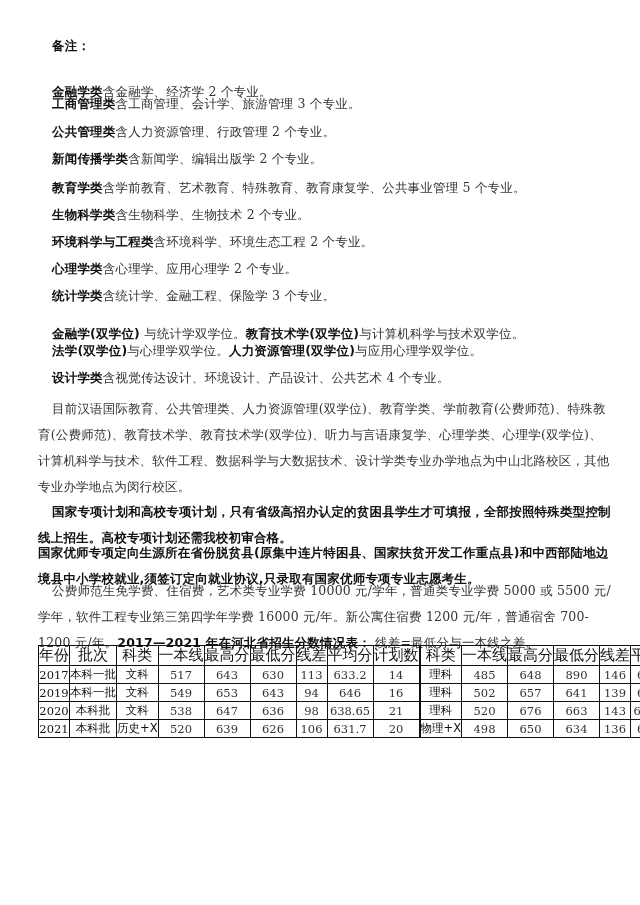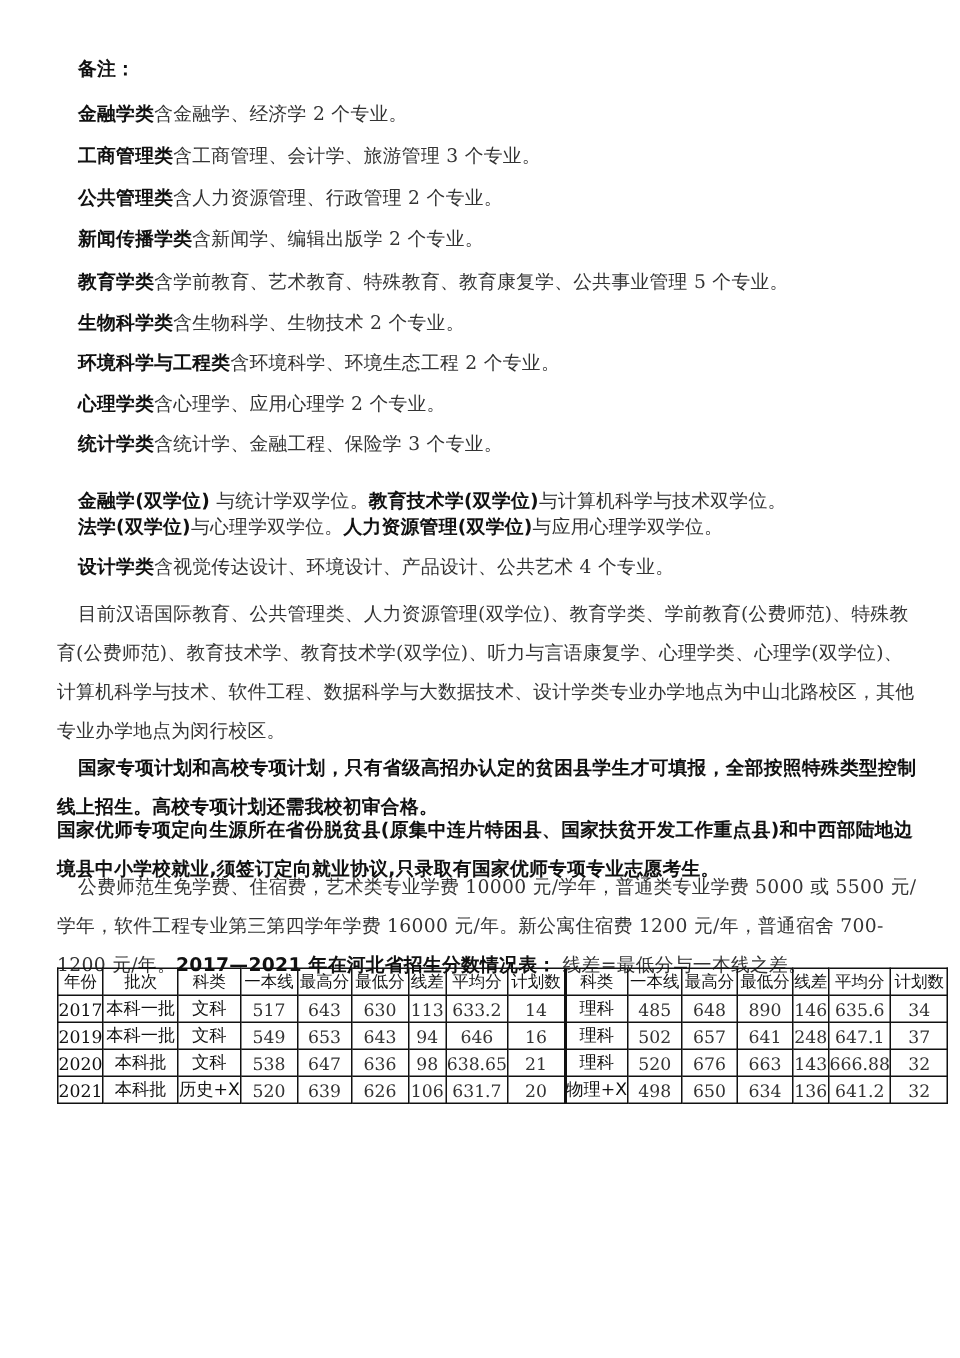--- a/index.html
+++ b/index.html
@@ -20,31 +20,31 @@
   .para.bold { font-family: "DejaVu Sans", "Liberation Sans", sans-serif; font-weight: bold; color: #111; }
   .indent { text-indent: 14px; margin-top: 12px; }
   table.scores {
     position: absolute; left: 38px; top: 645px; border-collapse: collapse;
     font-size: 11.5px; table-layout: fixed;
   }
   table.scores td, table.scores th {
     border: 1px solid #111; height: 17px; padding: 0; text-align: center;
     white-space: nowrap; overflow: hidden; color: #333; font-weight: normal;
   }
-  table.scores th { font-family: Liberation Serif, serif; color: #111; font-size: 11px; }
+  table.scores th { font-family: Liberation Serif, serif; color: #111; font-size: 15px; }
   table.scores td.k { font-family: "DejaVu Sans", "Liberation Sans", sans-serif; color: #111; }
   table.scores td.yr { color: #111; margin-top: 18px; }
   table.scores td.thick-l, table.scores th.thick-l { border-left: 2px solid #111; }
 </style>
 </head>
 <body>
 
 <div class="line b" style="top:38px;">备注：</div>
 
-<div class="line" style="top:68px;text-align:center;"><span class="b">金融学类</span><span>含金融学、经济学 2 个专业。</span></div>
+<div class="line" style="top:84px;text-align:center;"><span class="b">金融学类</span><span>含金融学、经济学 2 个专业。</span></div>
 <div class="line" style="top:96px;"><span class="b">工商管理类</span><span>含工商管理、会计学、旅游管理 3 个专业。</span></div>
 <div class="line" style="top:124px;"><span class="b">公共管理类</span><span>含人力资源管理、行政管理 2 个专业。</span></div>
 <div class="line" style="top:151px;"><span class="b">新闻传播学类</span><span>含新闻学、编辑出版学 2 个专业。</span></div>
 <div class="line" style="top:180px;"><span class="b">教育学类</span><span>含学前教育、艺术教育、特殊教育、教育康复学、公共事业管理 5 个专业。</span></div>
 <div class="line" style="top:207px;"><span class="b">生物科学类</span><span>含生物科学、生物技术 2 个专业。</span></div>
 <div class="line" style="top:234px;"><span class="b">环境科学与工程类</span><span>含环境科学、环境生态工程 2 个专业。</span></div>
 <div class="line" style="top:261px;"><span class="b">心理学类</span><span>含心理学、应用心理学 2 个专业。</span></div>
 <div class="line" style="top:288px;"><span class="b">统计学类</span><span>含统计学、金融工程、保险学 3 个专业。</span></div>
 
 <div class="line" style="top:316px;margin-top:10px;"><span class="b">金融学(双学位)</span><span> 与统计学双学位。</span><span class="b">教育技术学(双学位)</span><span>与计算机科学与技术双学位。</span></div>
@@ -123,21 +123,21 @@
     <td>549</td>
     <td>653</td>
     <td>643</td>
     <td>94</td>
     <td>646</td>
     <td>16</td>
     <td class="k thick-l">理科</td>
     <td>502</td>
     <td>657</td>
     <td>641</td>
-    <td>248</td>
+    <td>139</td>
     <td>647.1</td>
     <td>37</td>
   </tr>
   <tr>
     <td class="yr">2020</td>
     <td class="k">本科批</td>
     <td class="k">文科</td>
     <td>538</td>
     <td>647</td>
     <td>636</td>

